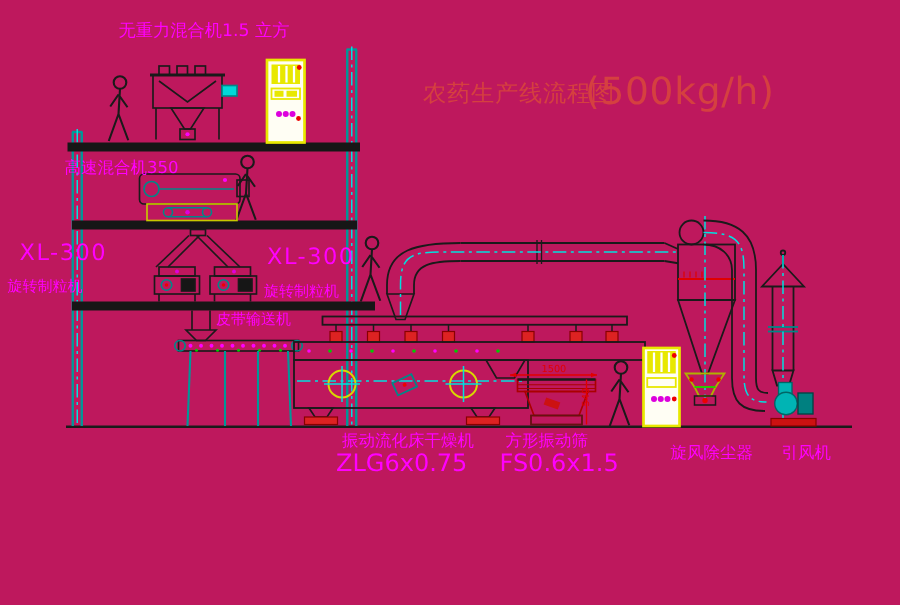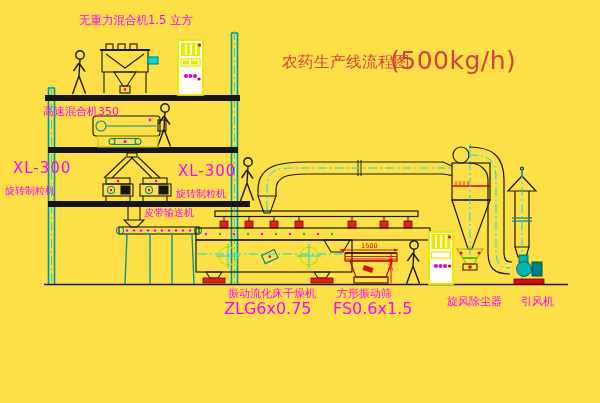--- a/index.html
+++ b/index.html
@@ -1,16 +1,16 @@
 <!DOCTYPE html>
 <html><head>
 <meta charset="utf-8">
 <style>
   html,body{margin:0;padding:0;background:#fff;}
-  #stage{position:relative;width:600px;height:403px;background:#fde047;overflow:hidden;
+  #stage{position:relative;width:600px;height:403px;background:#be185d;overflow:hidden;
          font-family:"DejaVu Sans",sans-serif;}
   svg{display:block}
   text{font-family:"DejaVu Sans",sans-serif;}
   .mag{fill:#ff00ff;}
   .red{fill:#d54040;}
   .dim{fill:#e00000;}
 </style>
 </head>
 <body>
 

